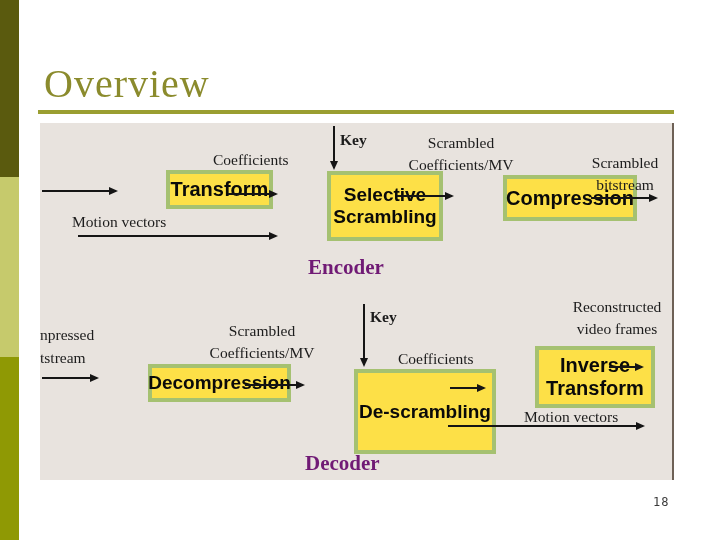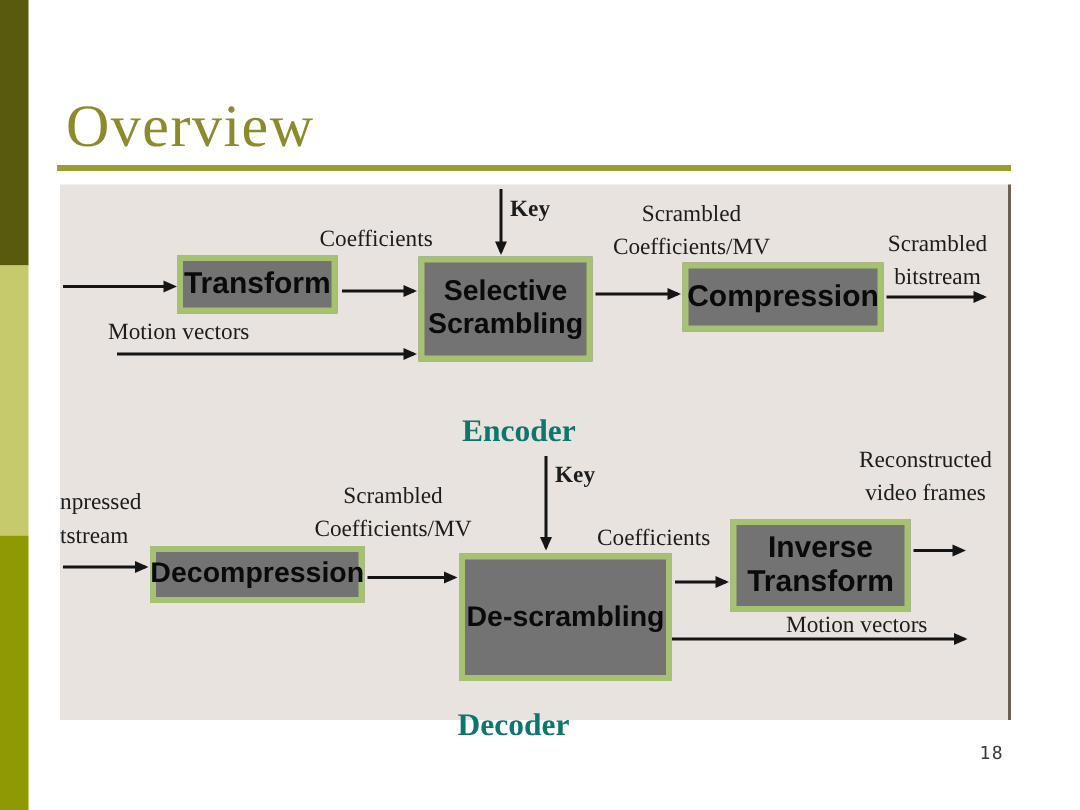--- a/index.html
+++ b/index.html
@@ -15,38 +15,38 @@
   
   .title{position:absolute;left:44px;top:60px;font-size:40px;color:var(--title,#8b8b2d);
          font-family:"Liberation Serif",serif;letter-spacing:1px;}
   .rule{position:absolute;left:38px;top:110px;width:636px;height:4px;background:var(--rule,#9a9e31);}
 
   
   .panel{position:absolute;left:40px;top:123px;width:632px;height:357px;
          background:var(--panel-bg,#e8e3de);border-right:2px solid #6e6156;}
 
   
-  .dbox{position:absolute;background:#737373;border:4px solid var(--box-border,#a5c171);
+  .dbox{position:absolute;background:#fde047;border:4px solid var(--box-border,#a5c171);
         display:flex;align-items:center;justify-content:center;text-align:center;
         font-family:"Liberation Sans",sans-serif;font-weight:bold;font-size:19px;
-        color:#0a0a0a;line-height:1.15;box-sizing:border-box;}
+        color:#0a0a0a;line-height:1.15;box-sizing:border-box;margin-left:48px;}
   .b-transform{left:118px;top:170px;width:107px;height:39px;font-size:20px;}
   .b-selective{left:279px;top:171px;width:116px;height:70px;}
   .b-compression{left:455px;top:175px;width:134px;height:46px;font-size:20px;}
   .b-decompression{left:100px;top:364px;width:143px;height:38px;}
   .b-descrambling{left:306px;top:369px;width:142px;height:85px;}
   .b-inverse{left:487px;top:346px;width:120px;height:62px;font-size:20px;}
 
   
   .lbl{position:absolute;font-family:"Liberation Serif",serif;font-size:15.5px;
        color:#1c1c1c;line-height:1.4;white-space:nowrap;}
   .lbl.center{text-align:center;white-space:normal;}
   .lbl.bold{font-weight:bold;}
   .section-lbl{position:absolute;font-family:"Liberation Serif",serif;font-weight:bold;
-       font-size:21px;color:#0f766e;margin-top:20px;}
+       font-size:21px;color:#701a75;}
 
   .l-videoframes{left:56px;top:138px;width:58px;text-align:center;}
   .l-coeff-enc{left:213px;top:149px;}
   .l-key-enc{left:340px;top:129px;}
   .l-scrambled-enc{left:396px;top:132px;width:130px;}
   .l-compressed-enc{left:578px;top:152px;width:94px;}
   .l-motion-enc{left:72px;top:211px;}
   .l-encoder{left:308px;top:255px;}
   .l-reconstructed{left:561px;top:296px;width:112px;}
   .l-clipped{left:40px;top:323px;line-height:1.5;}

